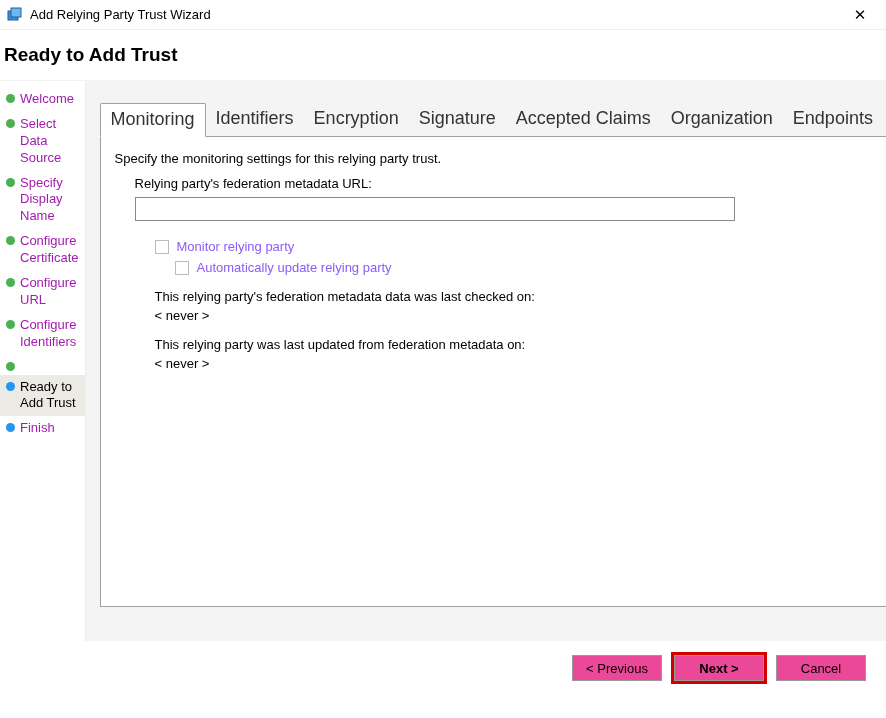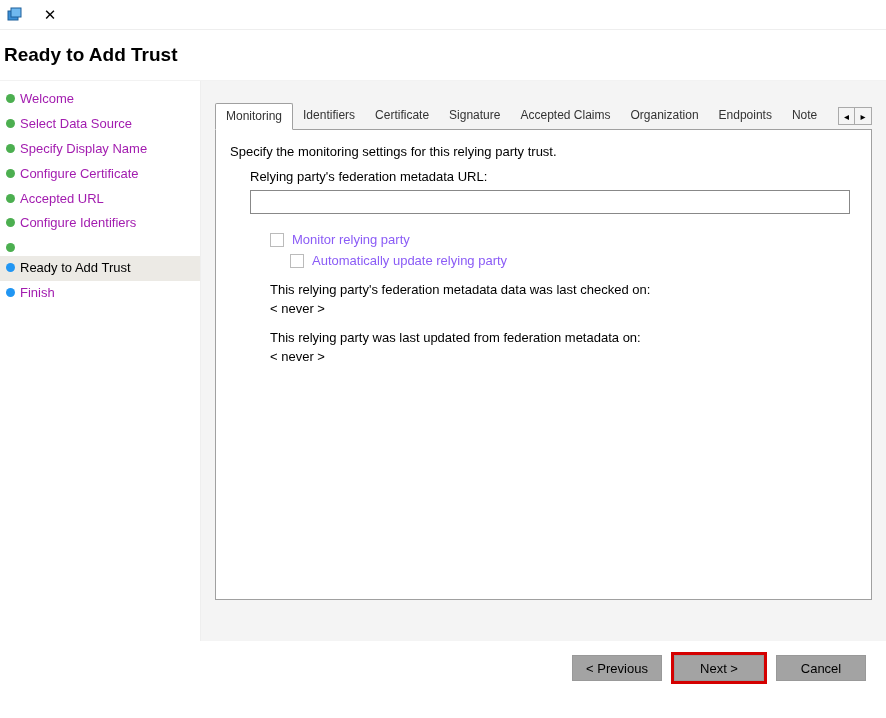--- a/index.html
+++ b/index.html
@@ -83,21 +83,21 @@
   }
   .tabstrip {
     display: flex;
     align-items: center;
     border-bottom: 1px solid #a0a0a0;
     background: #f4f4f4;
     margin-top: 10px;
   }
   .tab {
     padding: 5px 10px 6px 10px;
-    font-size: 12px;
+    font-size: 18px;
     color: #333;
     position: relative;
     cursor: pointer;
     white-space: nowrap;
   }
   .tab.active {
     background: #fff;
     border: 1px solid #a0a0a0;
     border-bottom: 1px solid #fff;
     margin-bottom: -1px;
@@ -152,40 +152,42 @@
   .btnrow {
     display:flex;
     justify-content:flex-end;
     gap:12px;
     padding: 14px 20px 0 0;
   }
   .btn {
     min-width: 90px;
     height: 26px;
     border: 1px solid #999;
-    background: #a3a3a3;
+    background: #ec4899;
     font-size: 13px;
     cursor: pointer;
     padding: 0 12px;
   }
   .btn.highlight {
     outline: 3px solid #d40000;
     outline-offset: 0;
+    font-weight: bold;
   }
 </style>
 </head>
 <body>
 
 <div class="titlebar">
   <span class="icon">
     <svg width="16" height="16" viewBox="0 0 16 16">
         <rect x="1" y="4" width="10" height="9" fill="#3b8fd6" stroke="#1d5f9a"></rect>
         <rect x="4" y="1" width="10" height="9" fill="#6fb8ef" stroke="#1d5f9a"></rect>
       </svg>
   </span>
+  <span class="title">Add Relying Party Trust Wizard</span>
   <span class="close">✕</span>
 </div>
 
 <div class="header">Ready to Add Trust</div>
 
 <div class="content">
   <div class="sidebar">
     <div id="steps">
         <div class="step">
           <span class="bullet done"></span>
@@ -198,21 +200,21 @@
         <div class="step">
           <span class="bullet done"></span>
           <span class="label">Specify Display Name</span>
         </div>
         <div class="step">
           <span class="bullet done"></span>
           <span class="label">Configure Certificate</span>
         </div>
         <div class="step">
           <span class="bullet done"></span>
-          <span class="label">Accepted URL</span>
+          <span class="label">Configure URL</span>
         </div>
         <div class="step">
           <span class="bullet done"></span>
           <span class="label">Configure Identifiers</span>
         </div>
         <div class="step">
           <span class="bullet done"></span>
         </div>
         <div class="step current">
           <span class="bullet active"></span>
@@ -224,21 +226,21 @@
         </div>
       </div>
   </div>
 
   <div class="mainpane">
 
     <div class="tabstrip">
       <div id="tabs" style="display:flex;">
           <div class="tab active">Monitoring</div>
           <div class="tab">Identifiers</div>
-          <div class="tab">Certificate</div>
+          <div class="tab">Encryption</div>
           <div class="tab">Signature</div>
           <div class="tab">Accepted Claims</div>
           <div class="tab">Organization</div>
           <div class="tab">Endpoints</div>
           <div class="tab">Note</div>
         </div>
       <div class="tabscroll">
         <div class="arrow">◂</div>
         <div class="arrow">▸</div>
       </div>

